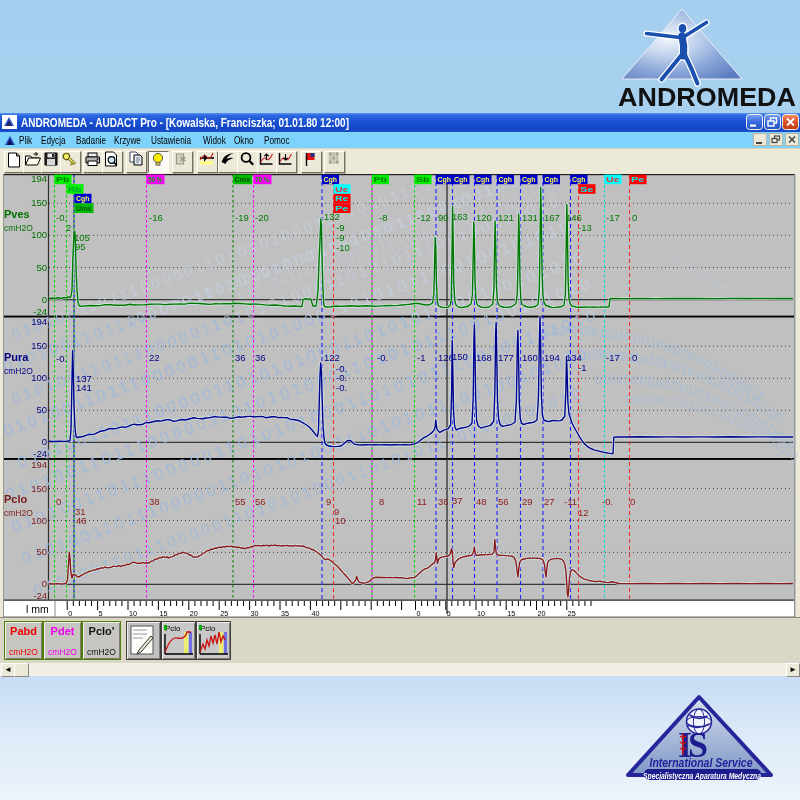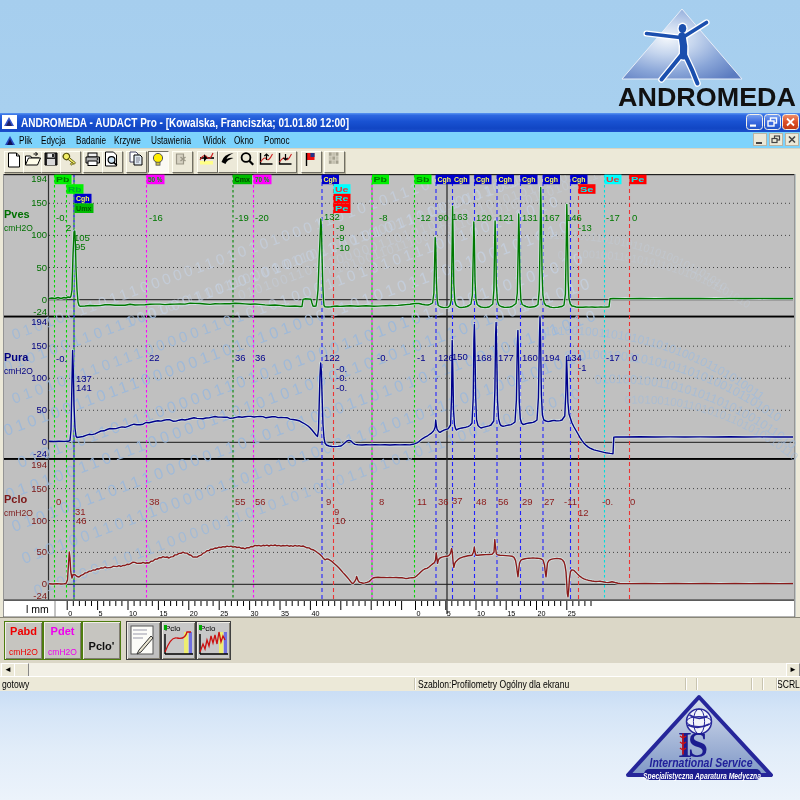--- a/index.html
+++ b/index.html
@@ -606,21 +606,21 @@
 <div id="botpanel">
 <div class="bigbtn" style="left:4px">
         <div style="font-size:11px;font-weight:bold;color:#ee0000;margin-top:3px">Pabd</div>
         <div style="font-size:8.5px;color:#ee0000;margin-top:10px">cmH2O</div>
       </div>
 <div class="bigbtn" style="left:43px">
         <div style="font-size:11px;font-weight:bold;color:#ee00ee;margin-top:3px">Pdet</div>
         <div style="font-size:8.5px;color:#ee00ee;margin-top:10px">cmH2O</div>
       </div>
 <div class="bigbtn" style="left:82px">
-        <div style="font-size:11px;font-weight:bold;color:#111;margin-top:18px">Pclo'</div>
+        <div style="font-size:11px;font-weight:bold;color:#111;margin-top:3px">Pclo'</div>
         <div style="font-size:8.5px;color:#111;margin-top:10px">cmH2O</div>
       </div>
 <div class="icobtn" style="left:126px"></div>
 <svg width="33" height="37" style="position:absolute;left:127px;top:4px">
         <rect x="4" y="4" width="22" height="28" fill="#fcfcf8" stroke="#555"></rect>
         <path d="M6,8 h14 M6,12 h14 M6,16 h10" stroke="#99a" stroke-width="1"></path>
         <path d="M24,14 L12,28 l-2,4 l4,-2 L26,16 z" fill="#e8e4d0" stroke="#333" stroke-width="1"></path>
       </svg>
 <div class="icobtn" style="left:161px"></div>
 <svg width="33" height="37" style="position:absolute;left:162px;top:4px">
@@ -641,23 +641,12 @@
 <rect x="27" y="10" width="3" height="22" fill="#7070e0"></rect>
 <path d="M3,32 h28 M3,32 v-20" stroke="#000" stroke-width="1.4"></path>
 <path d="M3,30 l3,-8 2,5 2,-9 2,6 2,-10 2,7 2,-8 2,9 2,-12 2,10 2,-6 2,4" stroke="#cc1111" stroke-width="1.3" fill="none"></path>
 </svg>
 </div>
 <div id="hscroll">
 <div style="position:absolute;left:1px;top:0px;width:12px;height:12px;background:#ece9d8;border:1px solid #888;border-top-color:#fff;border-left-color:#fff;font-size:8px;text-align:center;line-height:12px">◄</div>
 <div style="position:absolute;left:14px;top:0px;width:13px;height:12px;background:#ece9d8;border:1px solid #888;border-top-color:#fff;border-left-color:#fff;"></div>
 <div style="position:absolute;left:786px;top:0px;width:12px;height:12px;background:#ece9d8;border:1px solid #888;border-top-color:#fff;border-left-color:#fff;font-size:8px;text-align:center;line-height:12px">►</div>
 </div>
-<div id="status">
-<div class="t" style="position:absolute;left:2px;top:1px;">gotowy</div>
-<div class="t" style="position:absolute;left:418px;top:1px;">Szablon:Profilometry Ogólny dla ekranu</div>
-<div class="t" style="position:absolute;left:777px;top:1px;">SCRL</div>
-<div style="position:absolute;left:414px;top:1px;width:1px;height:12px;background:#c8c4b0;border-right:1px solid #fff"></div>
-<div style="position:absolute;left:685px;top:1px;width:1px;height:12px;background:#c8c4b0;border-right:1px solid #fff"></div>
-<div style="position:absolute;left:696px;top:1px;width:1px;height:12px;background:#c8c4b0;border-right:1px solid #fff"></div>
-<div style="position:absolute;left:751px;top:1px;width:1px;height:12px;background:#c8c4b0;border-right:1px solid #fff"></div>
-<div style="position:absolute;left:762px;top:1px;width:1px;height:12px;background:#c8c4b0;border-right:1px solid #fff"></div>
-<div style="position:absolute;left:776px;top:1px;width:1px;height:12px;background:#c8c4b0;border-right:1px solid #fff"></div>
-</div>
 </div>
 </body></html>

